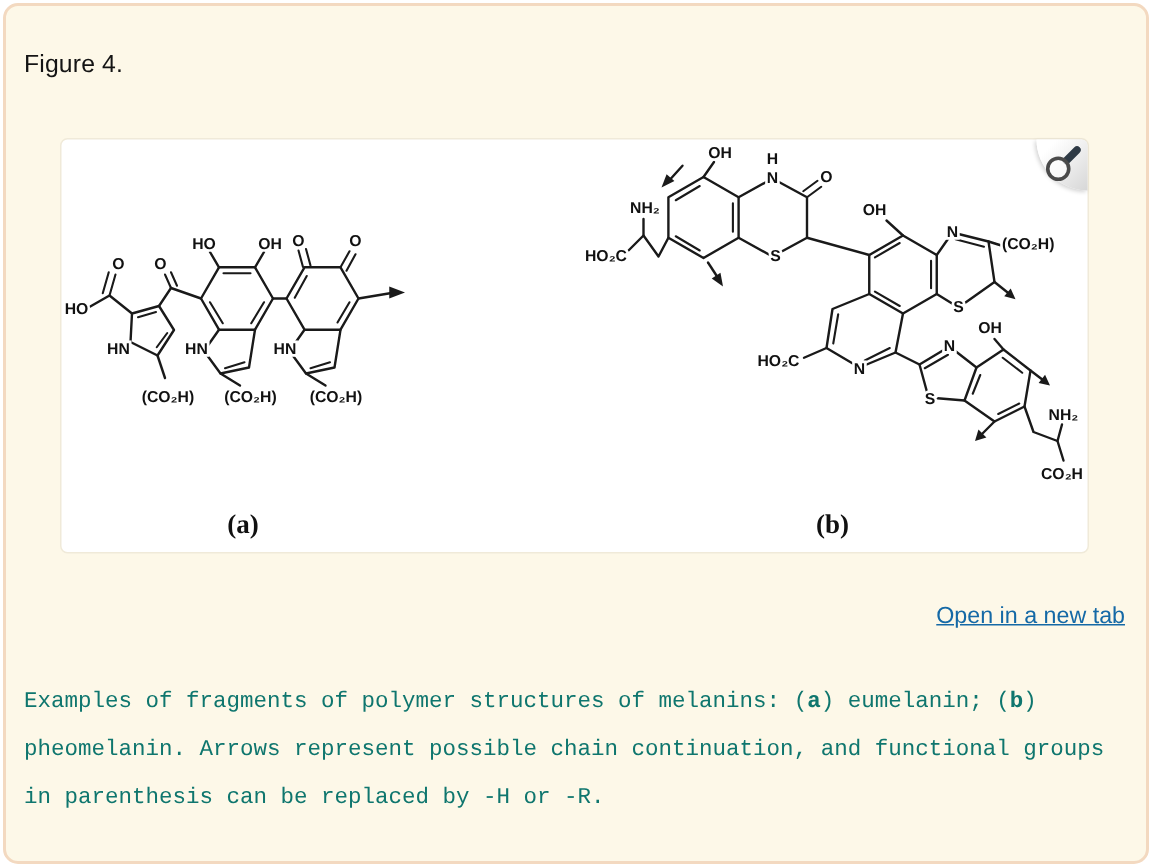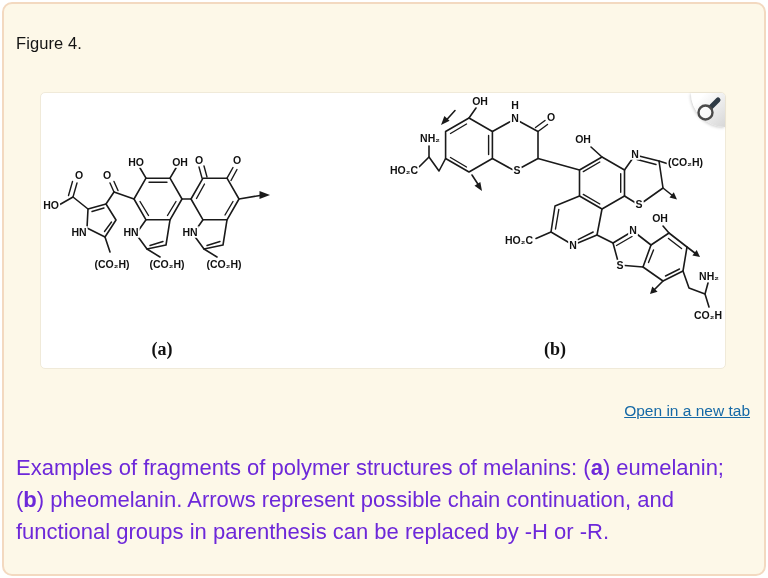--- a/index.html
+++ b/index.html
@@ -22,22 +22,22 @@
                font-family:"Liberation Serif","DejaVu Serif",serif;font-weight:bold;
                font-size:18px;color:#111;}
   .lab-a{left:101px;} .lab-b{left:494px;}
   .zoom-btn{position:absolute;top:0;right:0;width:34px;height:34px;cursor:pointer;
             background:linear-gradient(135deg,#ffffff 20%,#d7d7d7 100%);
             border-radius:0 4px 0 34px;box-shadow:-1px 1px 3px rgba(0,0,0,.18);}
   .zoom-btn svg{position:absolute;right:2px;top:2px;}
   .open-link{position:absolute;right:18px;top:402px;font-size:15.5px;color:#1569a6;
              text-decoration:underline;cursor:pointer;}
   .caption{position:absolute;left:16px;right:15px;top:452px;
-           font-family:Liberation Sans, sans-serif;font-size:22px;
-           line-height:32px;color:#6d28d9;}
+           font-family:Liberation Mono, monospace;font-size:15px;
+           line-height:32px;color:#0f766e;}
   .caption b{font-weight:bold;}
 </style>
 </head>
 <body>
 
 <div class="card"></div>
 
 <div class="fig-title">Figure 4.</div>
 
 <div class="panel">

